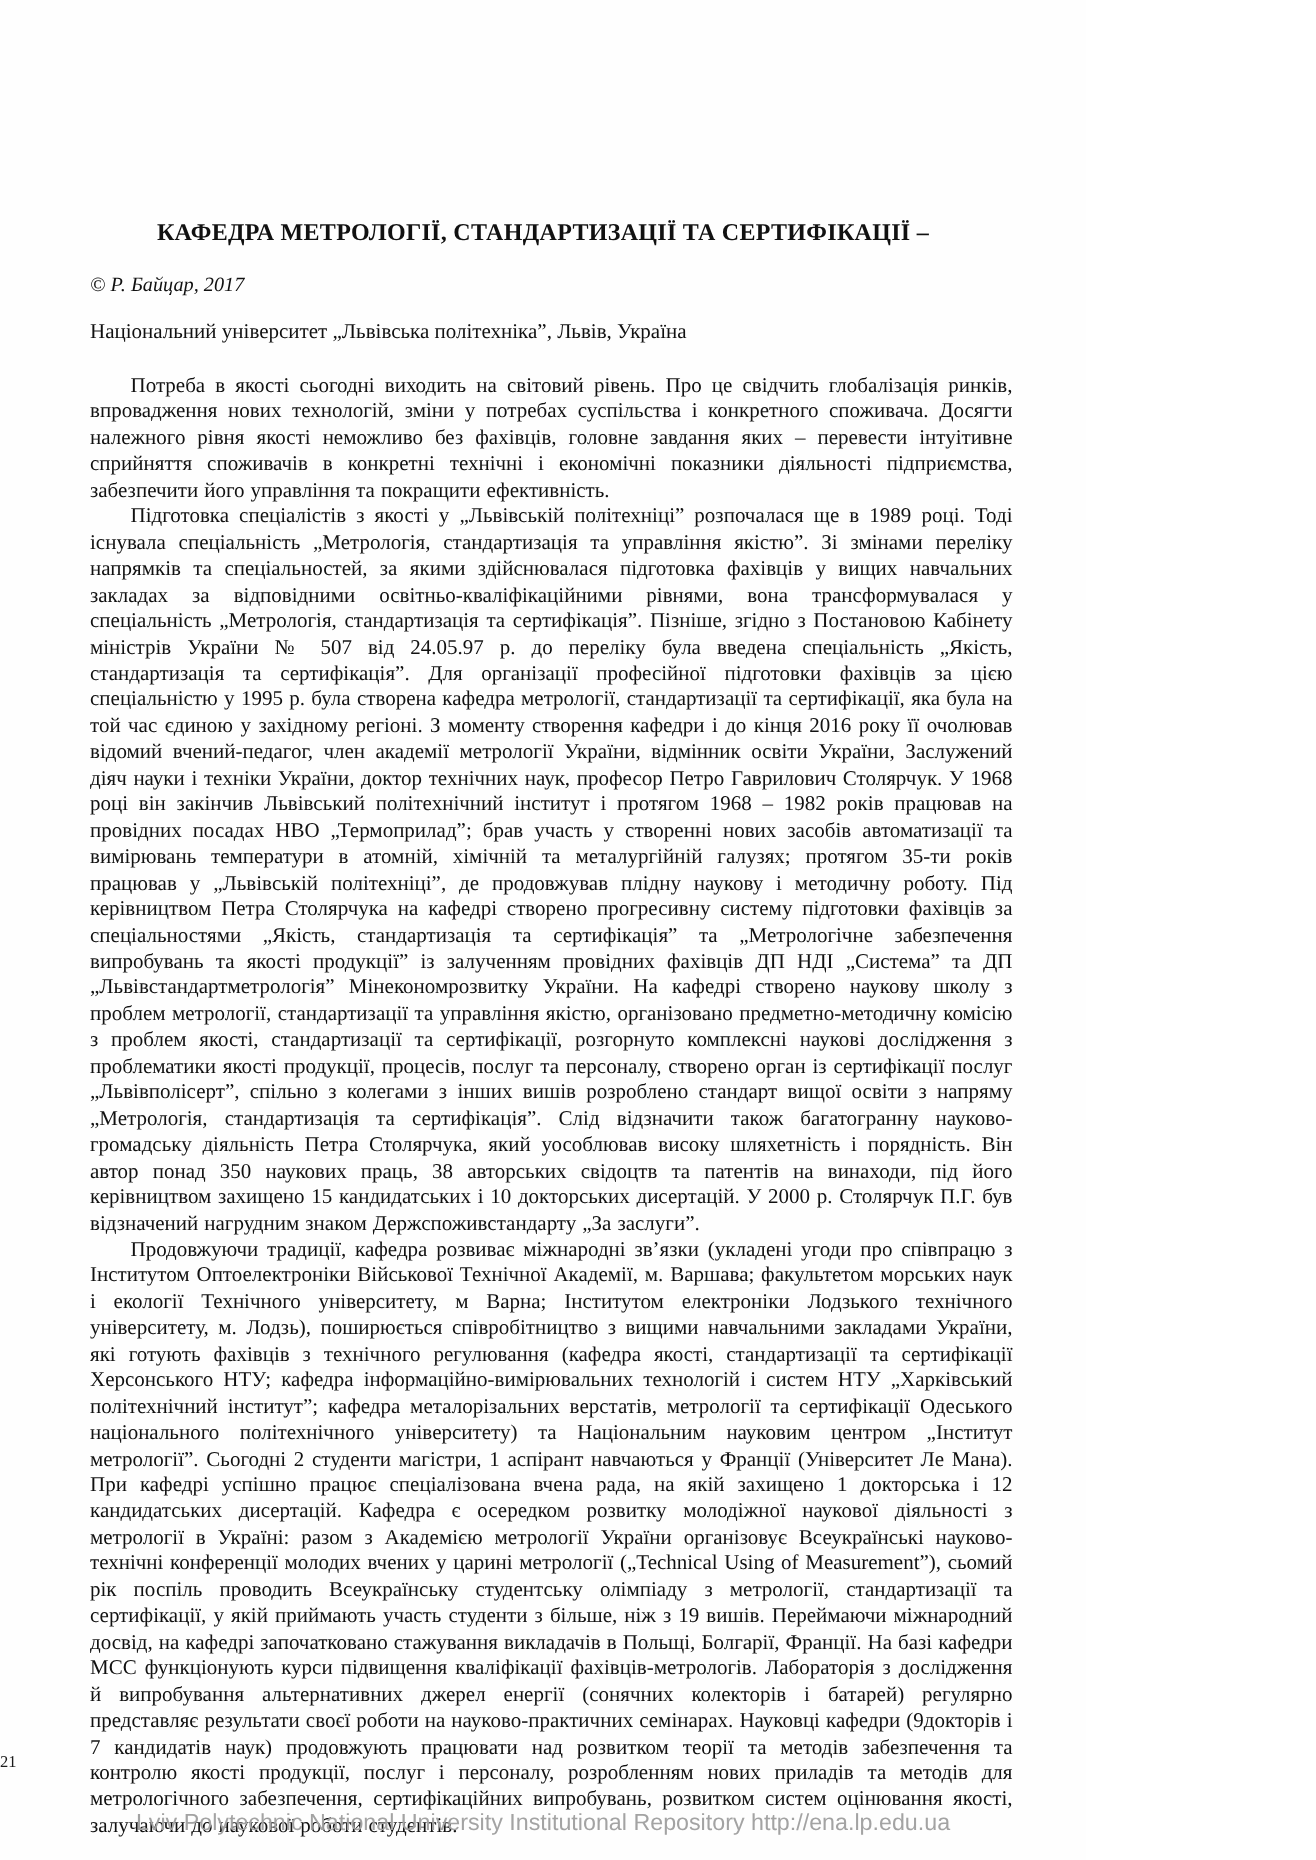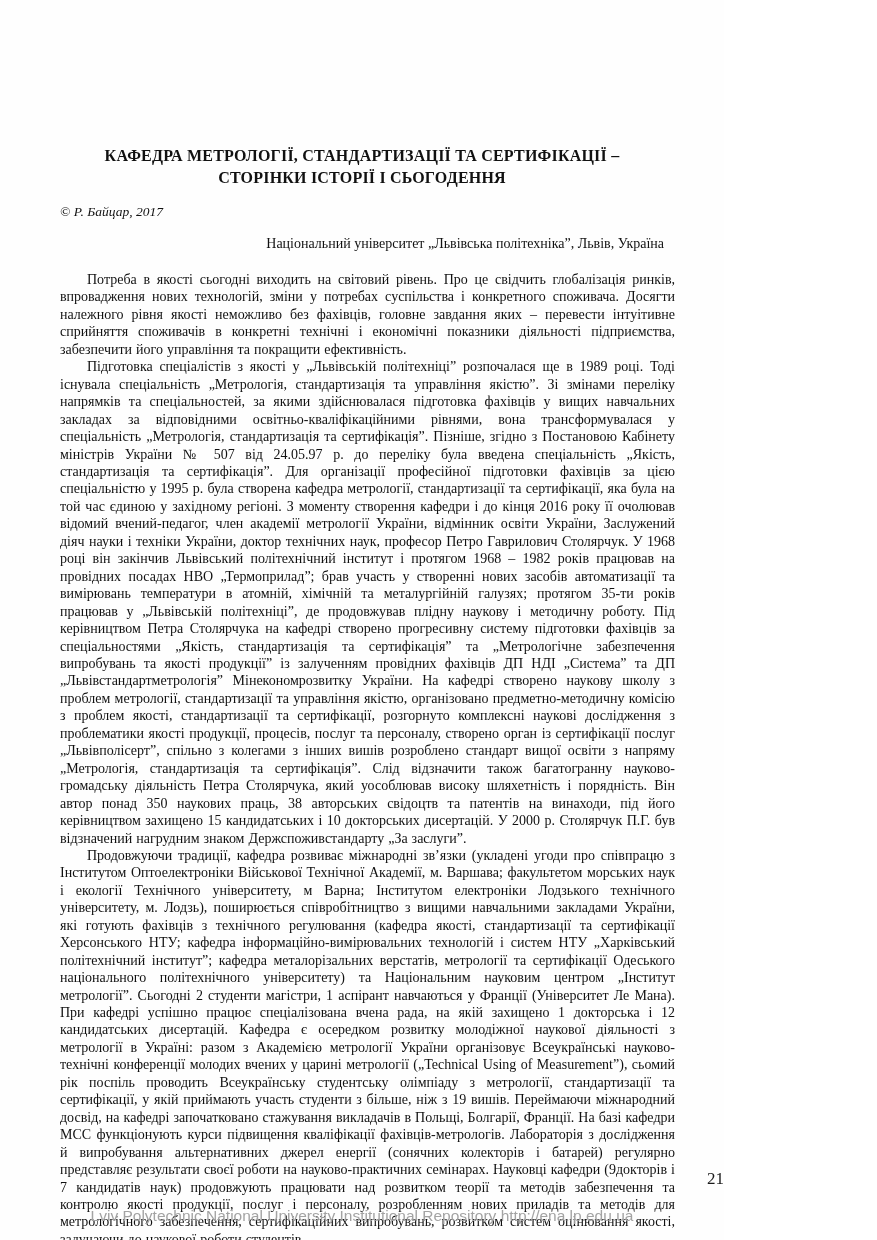--- a/index.html
+++ b/index.html
@@ -29,42 +29,42 @@
   }
   .title-line { display: block; }
   .copyright {
     margin-top: 14px;
     font-style: italic;
     font-size: 13.5px;
     line-height: 17px;
   }
   .affiliation {
     margin-top: 15px;
-    text-align: right;
+    text-align: left;
     font-size: 14px;
     line-height: 17px;
   }
   .doc-body {
     margin: 19px 49px 0 60px;
   }
   .doc-body p {
     margin: 0;
     text-align: justify;
     text-indent: 27px;
     font-size: 14px;
     line-height: 17.45px;
     word-spacing: 0.5px;
   }
   .page-number {
     position: absolute;
     top: 1169px;
     left: 0;
     width: 100%;
-    text-align: right;
-    font-size: 17px;
+    text-align: left;
+    font-size: 11px;
     color: #1a1a1a;
   }
   .repository {
     position: absolute;
     top: 1195px;
     left: 0;
     width: 100%;
     text-align: center;
     font-family: "Liberation Sans", "DejaVu Sans", sans-serif;
     font-size: 15.5px;
@@ -73,21 +73,20 @@
   }
 </style>
 </head>
 <body>
 
 <div class="page">
 
   <header class="doc-header">
     <h1 class="doc-title">
       <span class="title-line">КАФЕДРА МЕТРОЛОГІЇ, СТАНДАРТИЗАЦІЇ ТА СЕРТИФІКАЦІЇ –</span>
-      <span class="title-line">СТОРІНКИ ІСТОРІЇ І СЬОГОДЕННЯ</span>
     </h1>
     <div class="copyright">© Р. Байцар, 2017</div>
     <div class="affiliation">Національний університет „Львівська політехніка”, Львів, Україна</div>
   </header>
 
   <main class="doc-body">
     <p>Потреба в якості сьогодні виходить на світовий рівень. Про це свідчить глобалізація ринків, впровадження нових технологій, зміни у потребах суспільства і конкретного споживача. Досягти належного рівня якості неможливо без фахівців, головне завдання яких – перевести інтуітивне сприйняття споживачів в конкретні технічні і економічні показники діяльності підприємства, забезпечити його управління та покращити ефективність.</p>
     <p>Підготовка спеціалістів з якості у „Львівській політехніці” розпочалася ще в 1989 році. Тоді існувала спеціальність „Метрологія, стандартизація та управління якістю”. Зі змінами переліку напрямків та спеціальностей, за якими здійснювалася підготовка фахівців у вищих навчальних закладах за відповідними освітньо-кваліфікаційними рівнями, вона трансформувалася у спеціальність „Метрологія, стандартизація та сертифікація”. Пізніше, згідно з Постановою Кабінету міністрів України № 507 від 24.05.97 р. до переліку була введена спеціальність „Якість, стандартизація та сертифікація”. Для організації професійної підготовки фахівців за цією спеціальністю у 1995 р. була створена кафедра метрології, стандартизації та сертифікації, яка була на той час єдиною у західному регіоні. З моменту створення кафедри і до кінця 2016 року її очолював відомий вчений-педагог, член академії метрології України, відмінник освіти України, Заслужений діяч науки і техніки України, доктор технічних наук, професор Петро Гаврилович Столярчук. У 1968 році він закінчив Львівський політехнічний інститут і протягом 1968 – 1982 років працював на провідних посадах НВО „Термоприлад”; брав участь у створенні нових засобів автоматизації та вимірювань температури в атомній, хімічній та металургійній галузях; протягом 35-ти років працював у „Львівській політехніці”, де продовжував плідну наукову і методичну роботу. Під керівництвом Петра Столярчука на кафедрі створено прогресивну систему підготовки фахівців за спеціальностями „Якість, стандартизація та сертифікація” та „Метрологічне забезпечення випробувань та якості продукції” із залученням провідних фахівців ДП НДІ „Система” та ДП „Львівстандартметрологія” Мінекономрозвитку України. На кафедрі створено наукову школу з проблем метрології, стандартизації та управління якістю, організовано предметно-методичну комісію з проблем якості, стандартизації та сертифікації, розгорнуто комплексні наукові дослідження з проблематики якості продукції, процесів, послуг та персоналу, створено орган із сертифікації послуг „Львівполісерт”, спільно з колегами з інших вишів розроблено стандарт вищої освіти з напряму „Метрологія, стандартизація та сертифікація”. Слід відзначити також багатогранну науково-громадську діяльність Петра Столярчука, який уособлював високу шляхетність і порядність. Він автор понад 350 наукових праць, 38 авторських свідоцтв та патентів на винаходи, під його керівництвом захищено 15 кандидатських і 10 докторських дисертацій. У 2000 р. Столярчук П.Г. був відзначений нагрудним знаком Держспоживстандарту „За заслуги”.</p>
     <p>Продовжуючи традиції, кафедра розвиває міжнародні зв’язки (укладені угоди про співпрацю з Інститутом Оптоелектроніки Військової Технічної Академії, м. Варшава; факультетом морських наук і екології Технічного університету, м Варна; Інститутом електроніки Лодзького технічного університету, м. Лодзь), поширюється співробітництво з вищими навчальними закладами України, які готують фахівців з технічного регулювання (кафедра якості, стандартизації та сертифікації Херсонського НТУ; кафедра інформаційно-вимірювальних технологій і систем НТУ „Харківський політехнічний інститут”; кафедра металорізальних верстатів, метрології та сертифікації Одеського національного політехнічного університету) та Національним науковим центром „Інститут метрології”. Сьогодні 2 студенти магістри, 1 аспірант навчаються у Франції (Університет Ле Мана). При кафедрі успішно працює спеціалізована вчена рада, на якій захищено 1 докторська і 12 кандидатських дисертацій. Кафедра є осередком розвитку молодіжної наукової діяльності з метрології в Україні: разом з Академією метрології України організовує Всеукраїнські науково-технічні конференції молодих вчених у царині метрології („Technical Using of Measurement”), сьомий рік поспіль проводить Всеукраїнську студентську олімпіаду з метрології, стандартизації та сертифікації, у якій приймають участь студенти з більше, ніж з 19 вишів. Переймаючи міжнародний досвід, на кафедрі започатковано стажування викладачів в Польщі, Болгарії, Франції. На базі кафедри МСС функціонують курси підвищення кваліфікації фахівців-метрологів. Лабораторія з дослідження й випробування альтернативних джерел енергії (сонячних колекторів і батарей) регулярно представляє результати своєї роботи на науково-практичних семінарах. Науковці кафедри (9докторів і 7 кандидатів наук) продовжують працювати над розвитком теорії та методів забезпечення та контролю якості продукції, послуг і персоналу, розробленням нових приладів та методів для метрологічного забезпечення, сертифікаційних випробувань, розвитком систем оцінювання якості, залучаючи до наукової роботи студентів.</p>
   </main>

